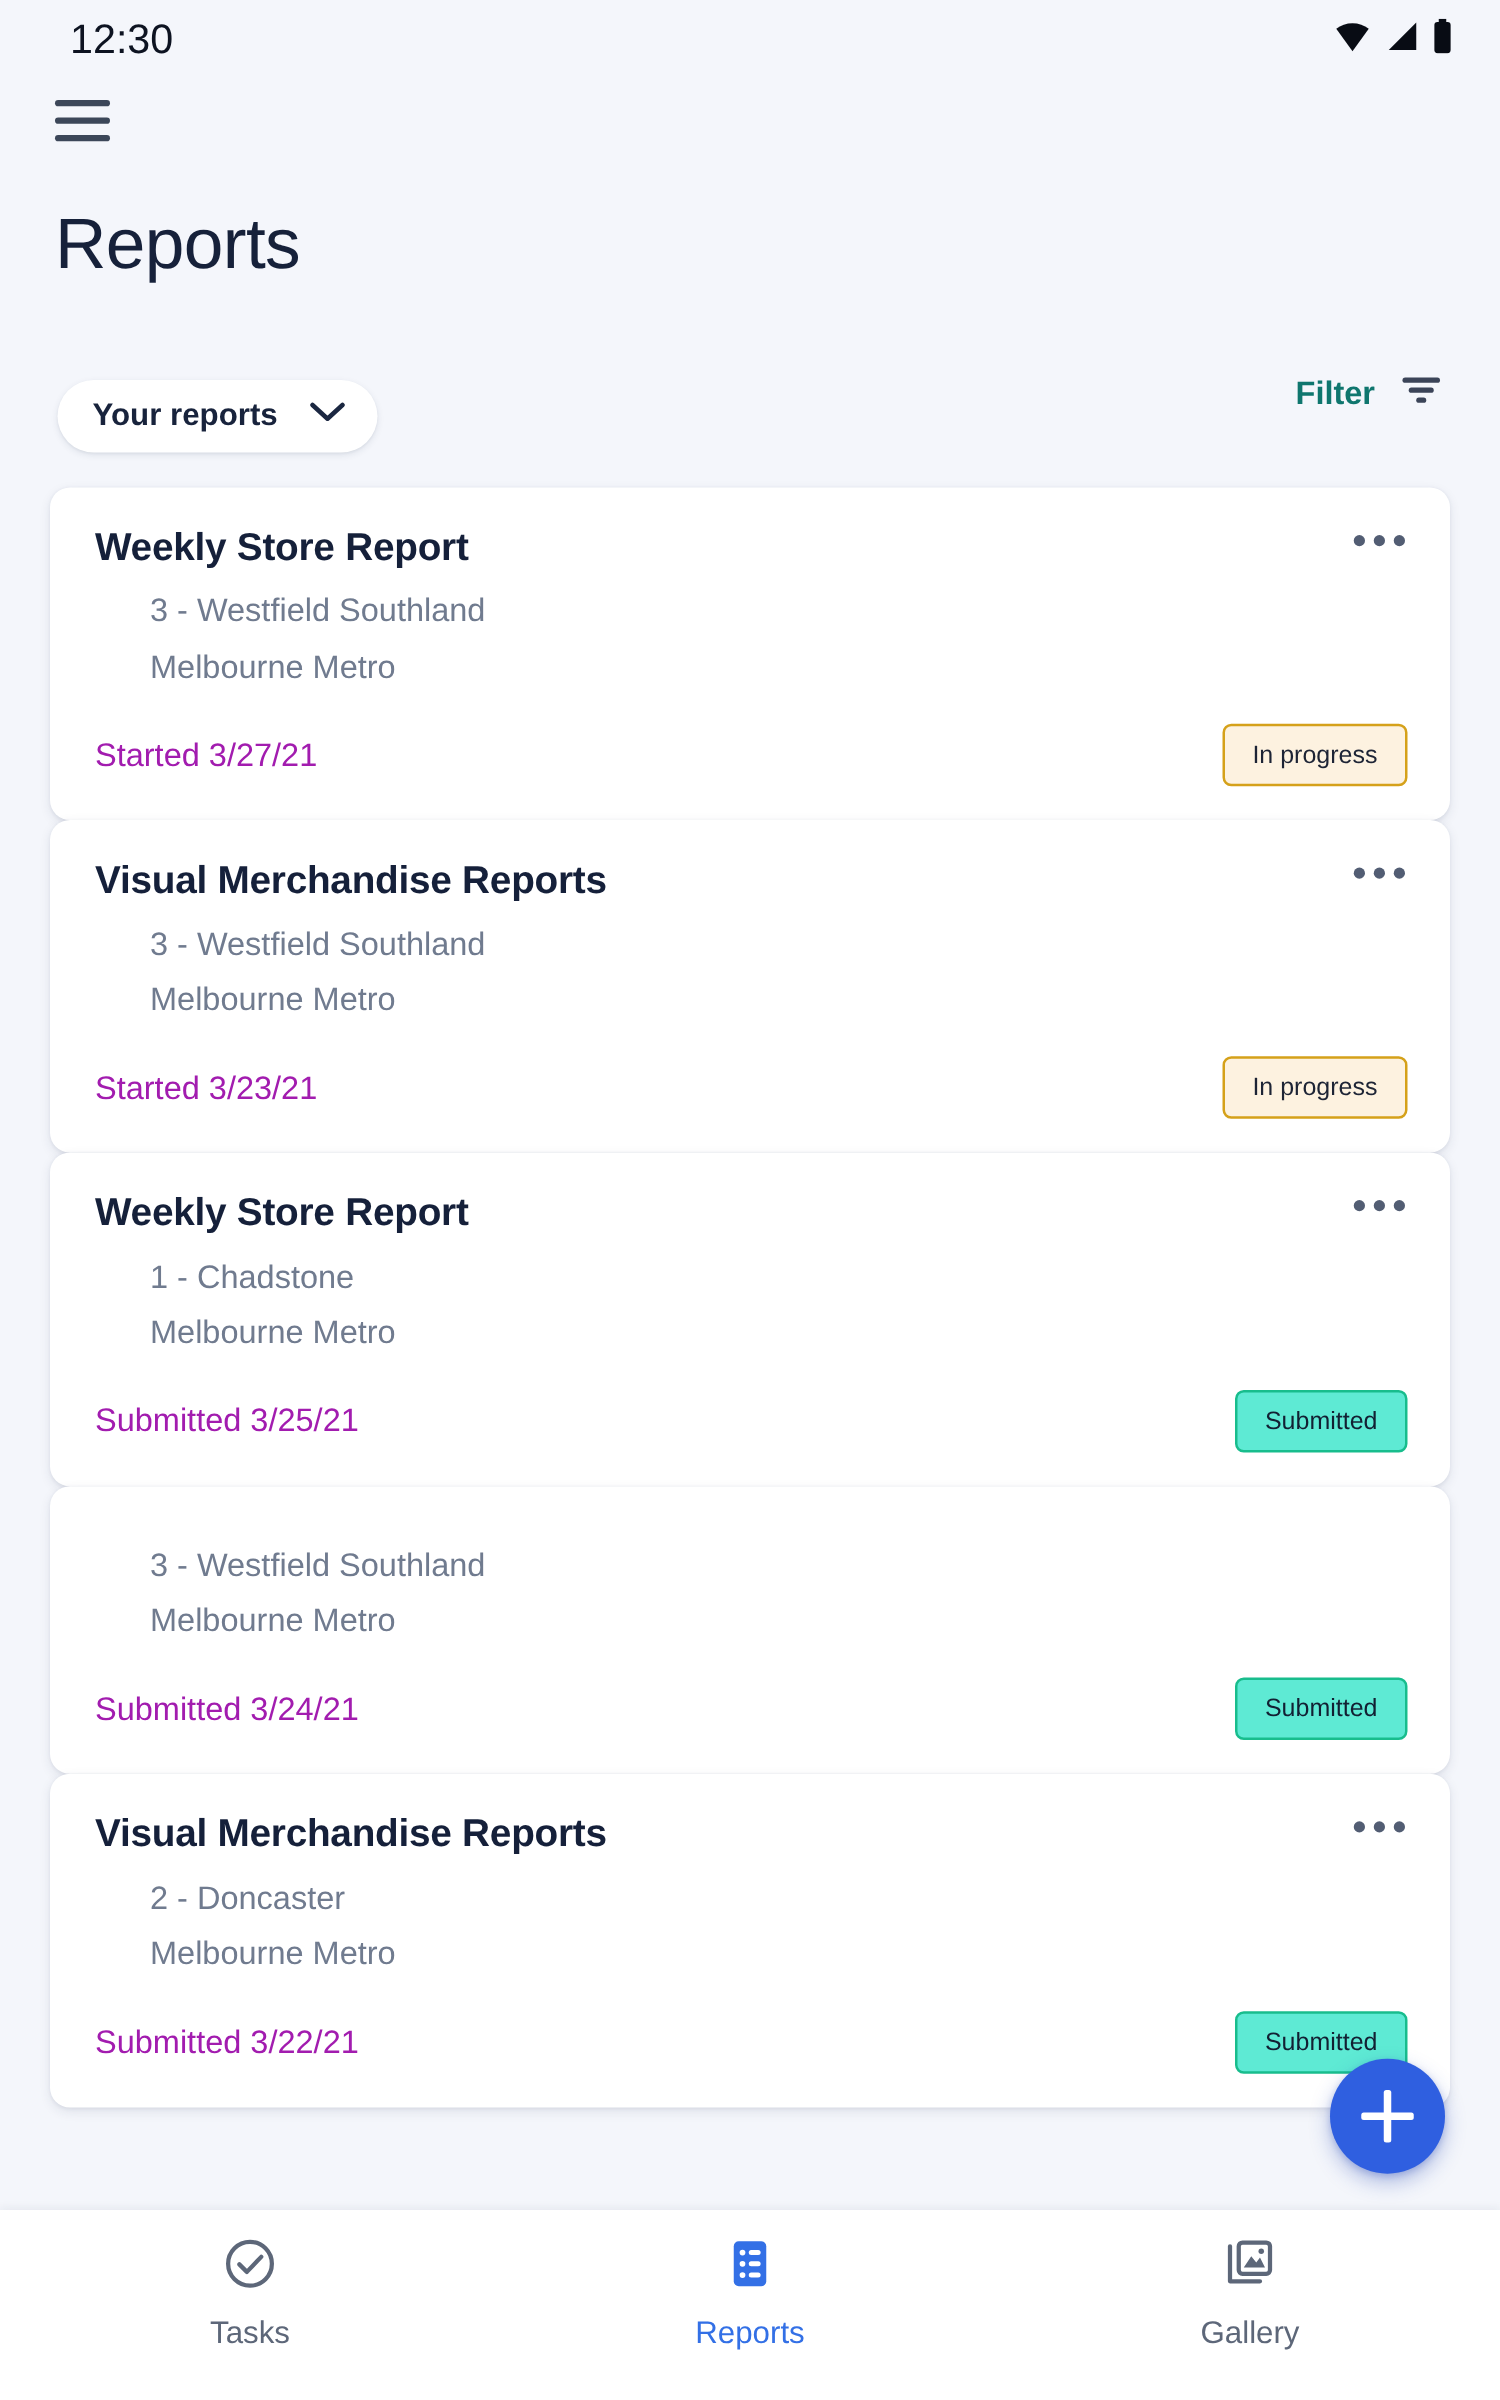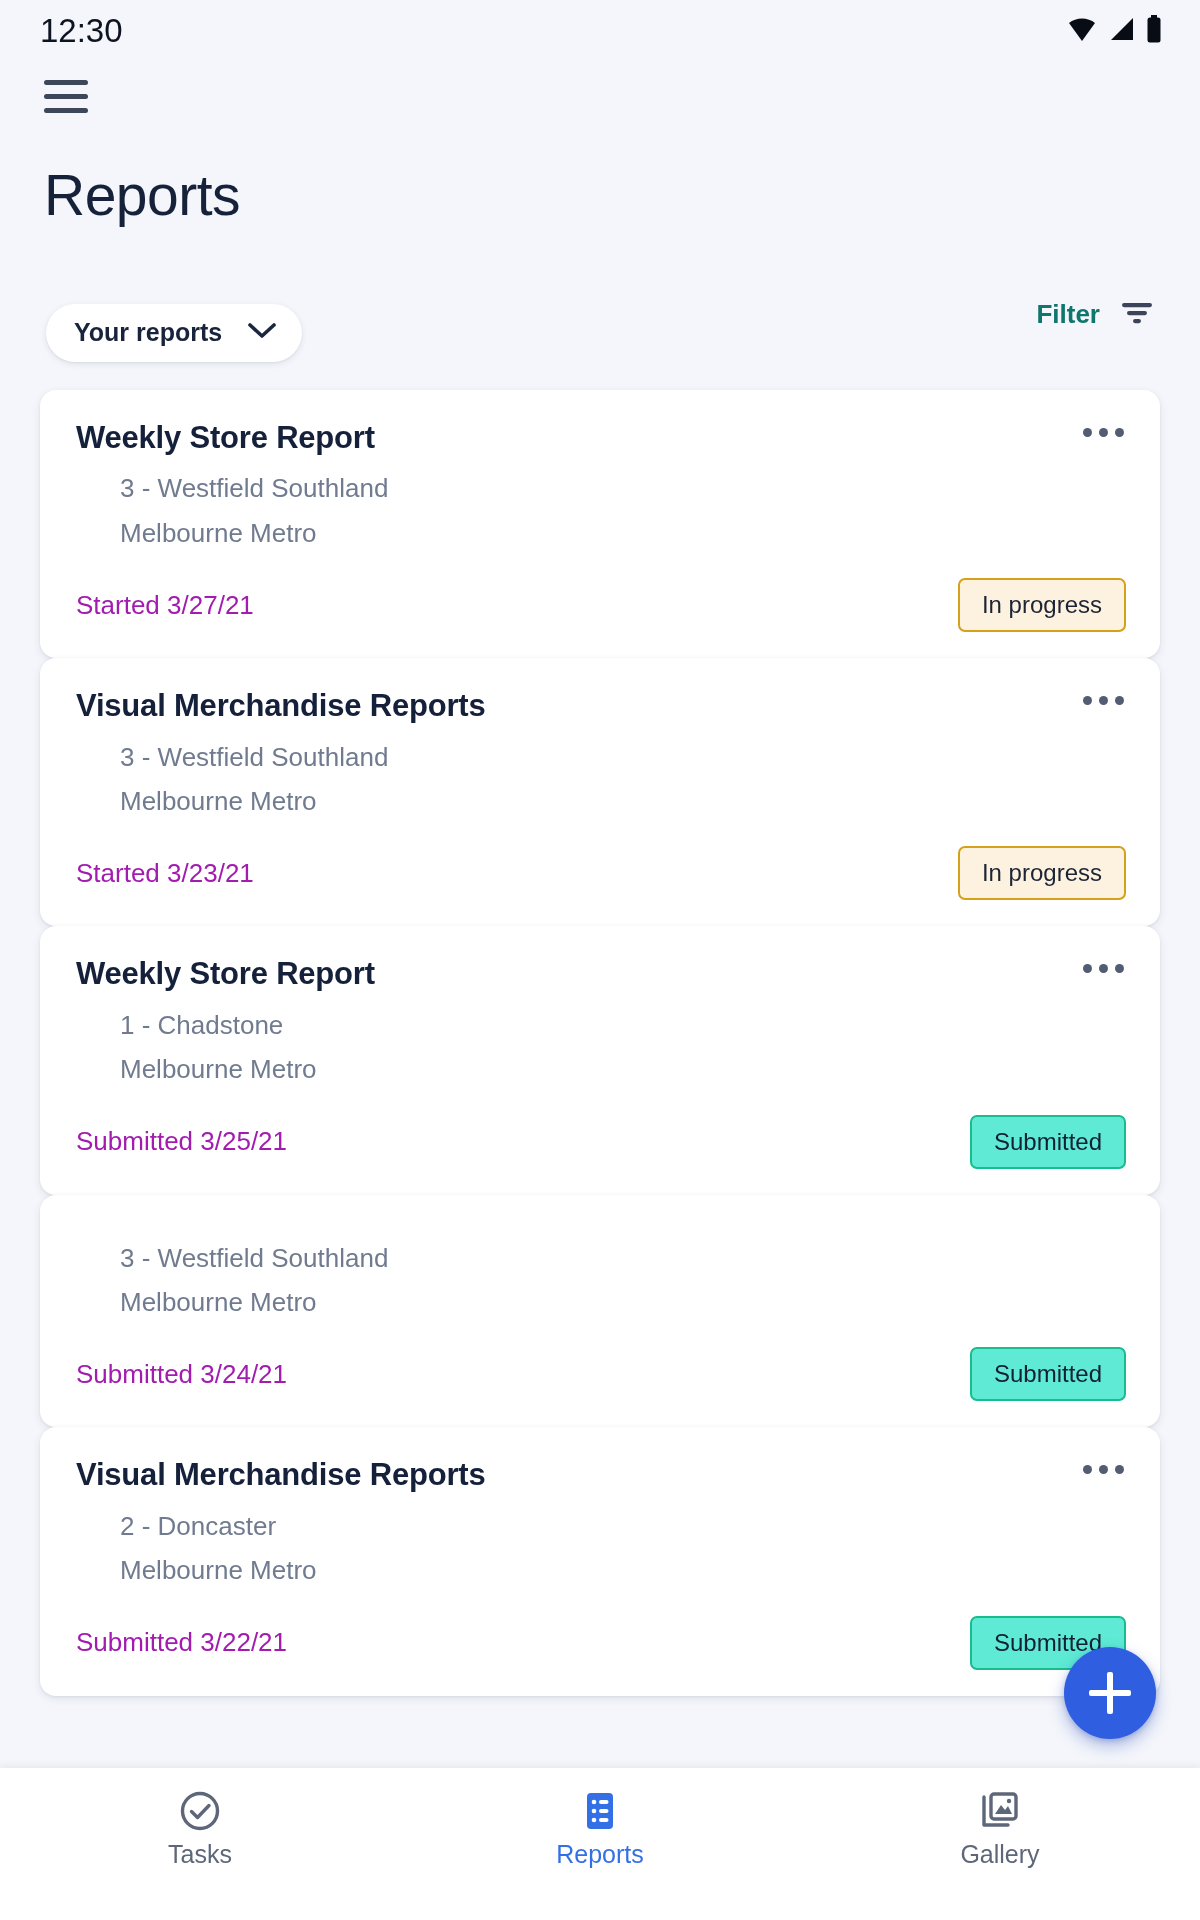--- a/index.html
+++ b/index.html
@@ -18,20 +18,21 @@
 
   
   .statusbar {
     height: 62px; flex: 0 0 62px;
     display: flex; align-items: center; justify-content: space-between;
     padding: 0 38px 0 40px;
   }
   .status-time {
     font-size: 33px; font-weight: 400; color: #0d1321;
     letter-spacing: 0px;
+    margin-left: 16px;
   }
   .status-icons { display: flex; align-items: center; gap: 11px; }
 
   
   .appbar {
     flex: 0 0 68px; height: 68px;
     display: flex; align-items: center; padding-left: 44px;
   }
   .hamburger {
     width: 46px; height: 40px;
@@ -106,21 +107,21 @@
   .card-sub {
     font-size: 26px; color: #707b8f; margin-top: 16px; line-height: 1.32; margin-left: 44px;
   }
   .card-sub.second { margin-top: 10px; }
   .card-foot {
     display: flex; align-items: center; justify-content: space-between;
     margin-top: 28px; min-height: 52px;
   }
   .card-date { font-size: 26px; color: #a21caf; }
   .badge {
-    font-size: 24px; border-radius: 7px;
+    font-size: 20px; border-radius: 7px;
     padding: 13px 22px; white-space: nowrap; line-height: 1;
   }
   .badge.inprogress {
     background: #fdf2e0; border: 2px solid #d5a11a; color: #1d2435;
   }
   .badge.submitted {
     background: #5eead4; border: 2px solid #18bd8d; color: #122033;
   }
 
   
@@ -141,21 +142,21 @@
   
   .bottomnav {
     position: absolute; left: 0; bottom: 0; width: 1200px; height: 152px;
     background: #ffffff;
     box-shadow: 0 -2px 7px rgba(25,40,75,.07);
     display: flex; align-items: flex-start; z-index: 40;
     padding-top: 22px;
   }
   .nav-item {
     flex: 1 1 0; display: flex; flex-direction: column;
-    align-items: center; gap: 8px; cursor: pointer;
+    align-items: center; gap: 20px; cursor: pointer;
   }
   .nav-label { font-size: 25px; color: #5d6779; }
   .nav-item.active .nav-label { color: #3370e6; }
   .nav-icon { height: 42px; display: flex; align-items: center; justify-content: center; }
 </style>
 </head>
 <body>
 
 <div id="app">
 

